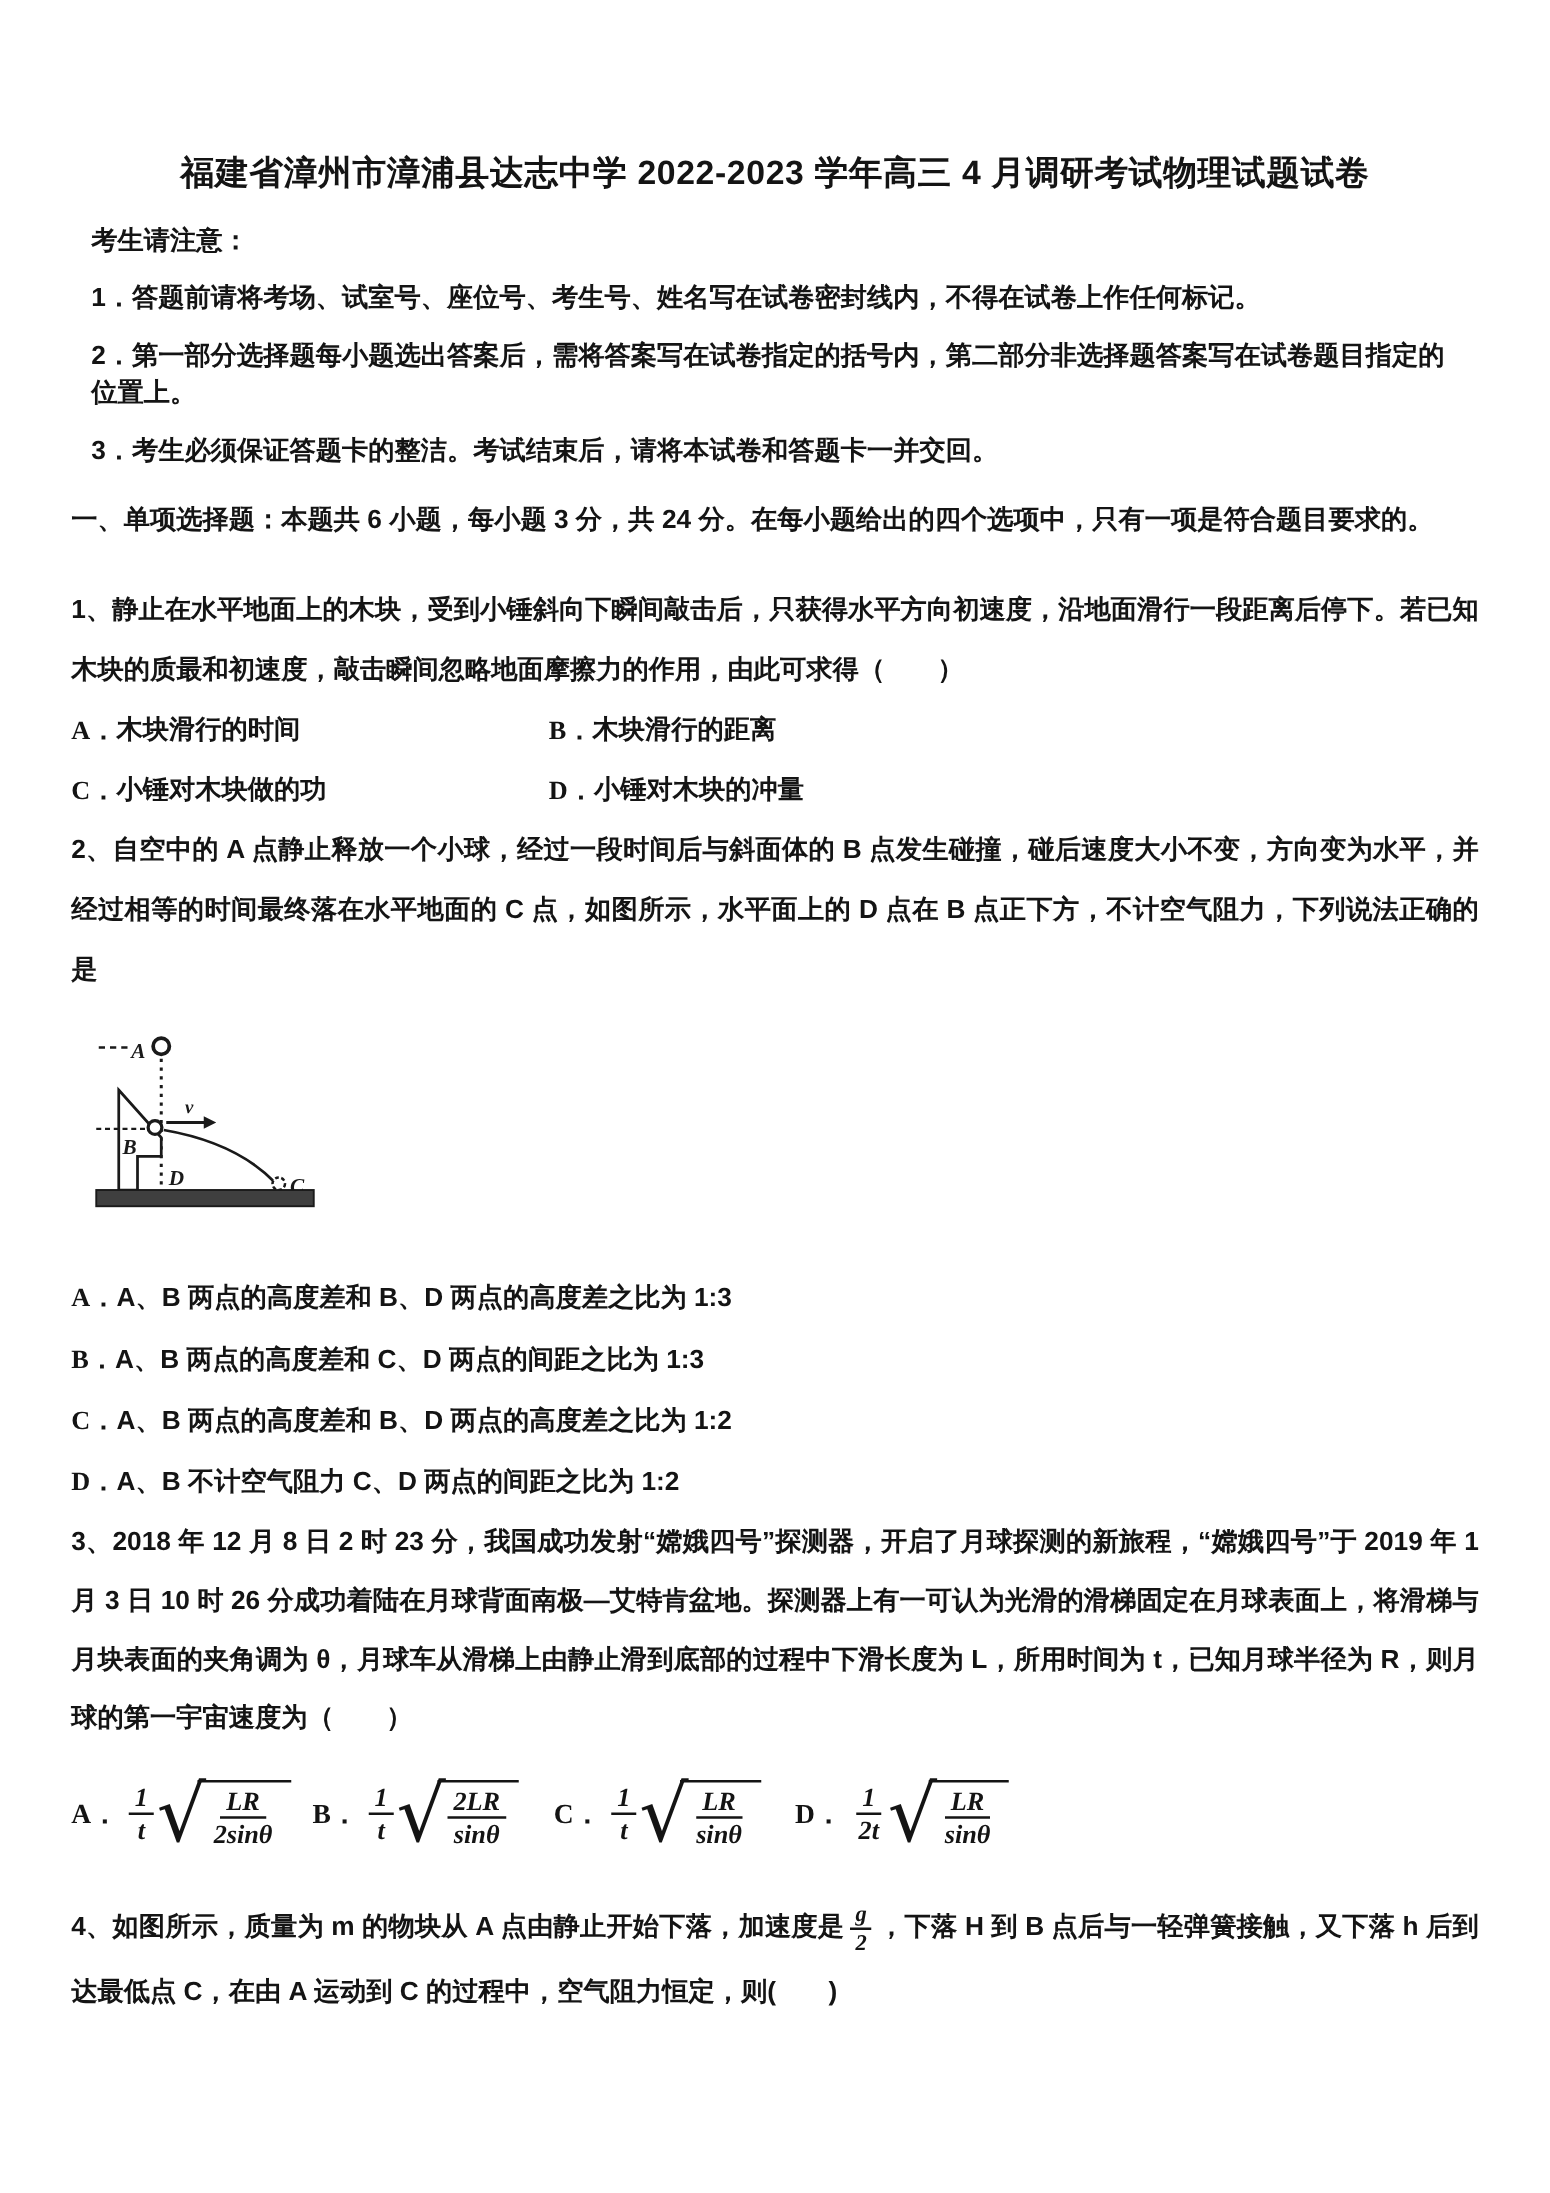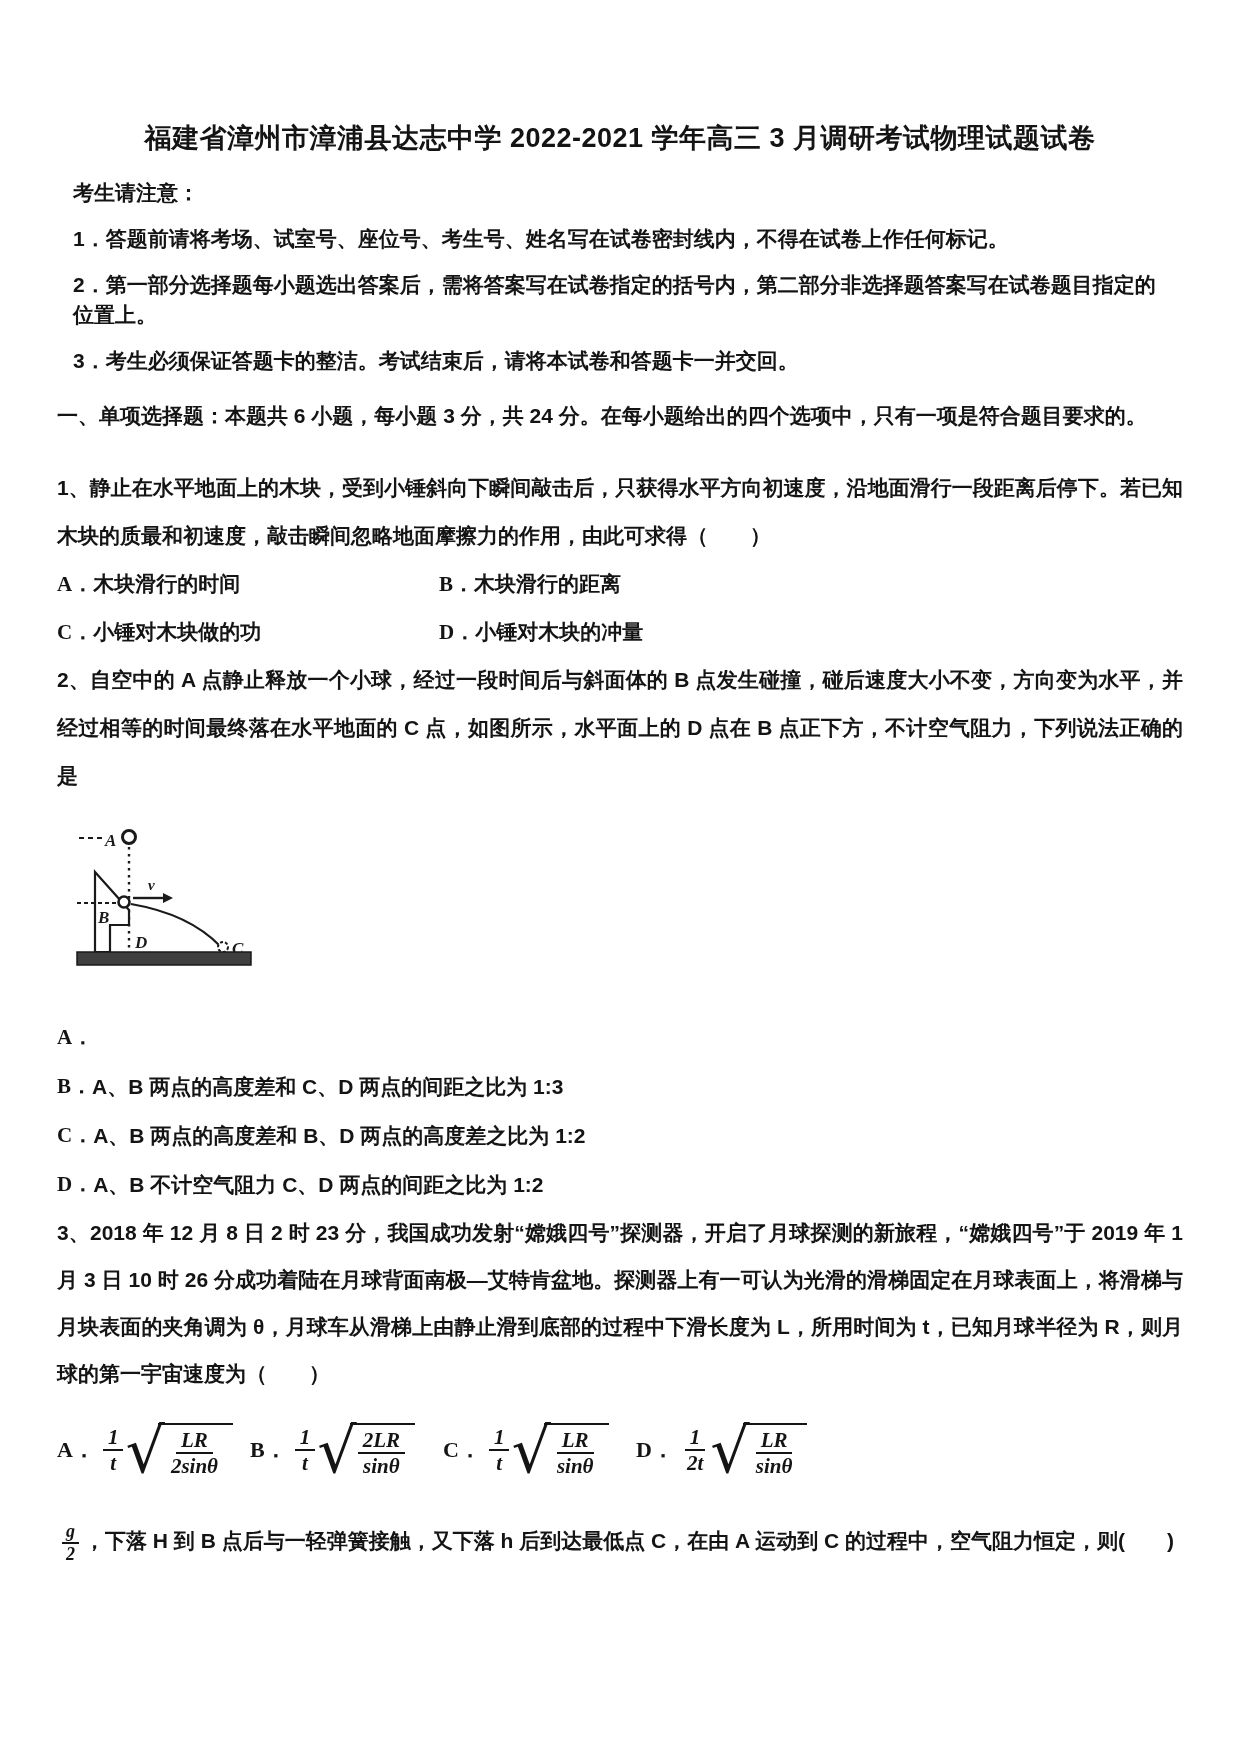--- a/index.html
+++ b/index.html
@@ -50,21 +50,21 @@
         font-size:18px;line-height:1.15;margin:0 5px;}
   .inline-frac .num{padding:0 4px;border-bottom:2px solid #141414;}
   .inline-frac .den{padding:0 4px;}
   svg text{font-family:"Liberation Serif",serif;font-style:italic;font-weight:700;fill:#1a1a1a;}
 </style>
 </head>
 <body>
 
 <div class="page">
 
-  <div class="title">福建省漳州市漳浦县达志中学 2022-2021 学年高三 3 月调研考试物理试题试卷</div>
+  <div class="title">福建省漳州市漳浦县达志中学 2022-2023 学年高三 4 月调研考试物理试题试卷</div>
 
   <div class="notice">
     <p>考生请注意：</p>
     <p>1．答题前请将考场、试室号、座位号、考生号、姓名写在试卷密封线内，不得在试卷上作任何标记。</p>
     <p>2．第一部分选择题每小题选出答案后，需将答案写在试卷指定的括号内，第二部分非选择题答案写在试卷题目指定的位置上。</p>
     <p>3．考生必须保证答题卡的整洁。考试结束后，请将本试卷和答题卡一并交回。</p>
   </div>
 
   <p class="stem section-heading">一、单项选择题：本题共 6 小题，每小题 3 分，共 24 分。在每小题给出的四个选项中，只有一项是符合题目要求的。</p>
 
@@ -122,20 +122,21 @@
       <text x="255" y="928" font-size="17">C</text>
       <text x="158" y="922" font-size="17">D</text>
 
       <rect x="100" y="926" width="174" height="13" fill="#3f3f3f" stroke="#1a1a1a" stroke-width="1.5"></rect>
     </svg>
   </div>
 
   <div class="q2-opts">
     <p class="opt-line">
       <span class="opt-label">A．</span>
+      <span>A、B 两点的高度差和 B、D 两点的高度差之比为 1:3</span>
     </p>
     <p class="opt-line">
       <span class="opt-label">B．</span>
       <span>A、B 两点的高度差和 C、D 两点的间距之比为 1:3</span>
     </p>
     <p class="opt-line">
       <span class="opt-label">C．</span>
       <span>A、B 两点的高度差和 B、D 两点的高度差之比为 1:2</span>
     </p>
     <p class="opt-line">
@@ -207,19 +208,19 @@
           <span class="frac">
             <span class="num">LR</span>
             <span class="den">sinθ</span>
           </span>
         </span>
       </span>
     </div>
   </div>
 
   <p class="q4">
-    <span class="inline-frac">
+    <span>4、如图所示，质量为 m 的物块从 A 点由静止开始下落，加速度是</span><span class="inline-frac">
         <span class="num">g</span>
         <span class="den">2</span>
       </span><span>，下落 H 到 B 点后与一轻弹簧接触，又下落 h 后到达最低点 C，在由 A 运动到 C 的过程中，空气阻力恒定，则(　　)</span>
   </p>
 
 </div>
 
 </body></html>

